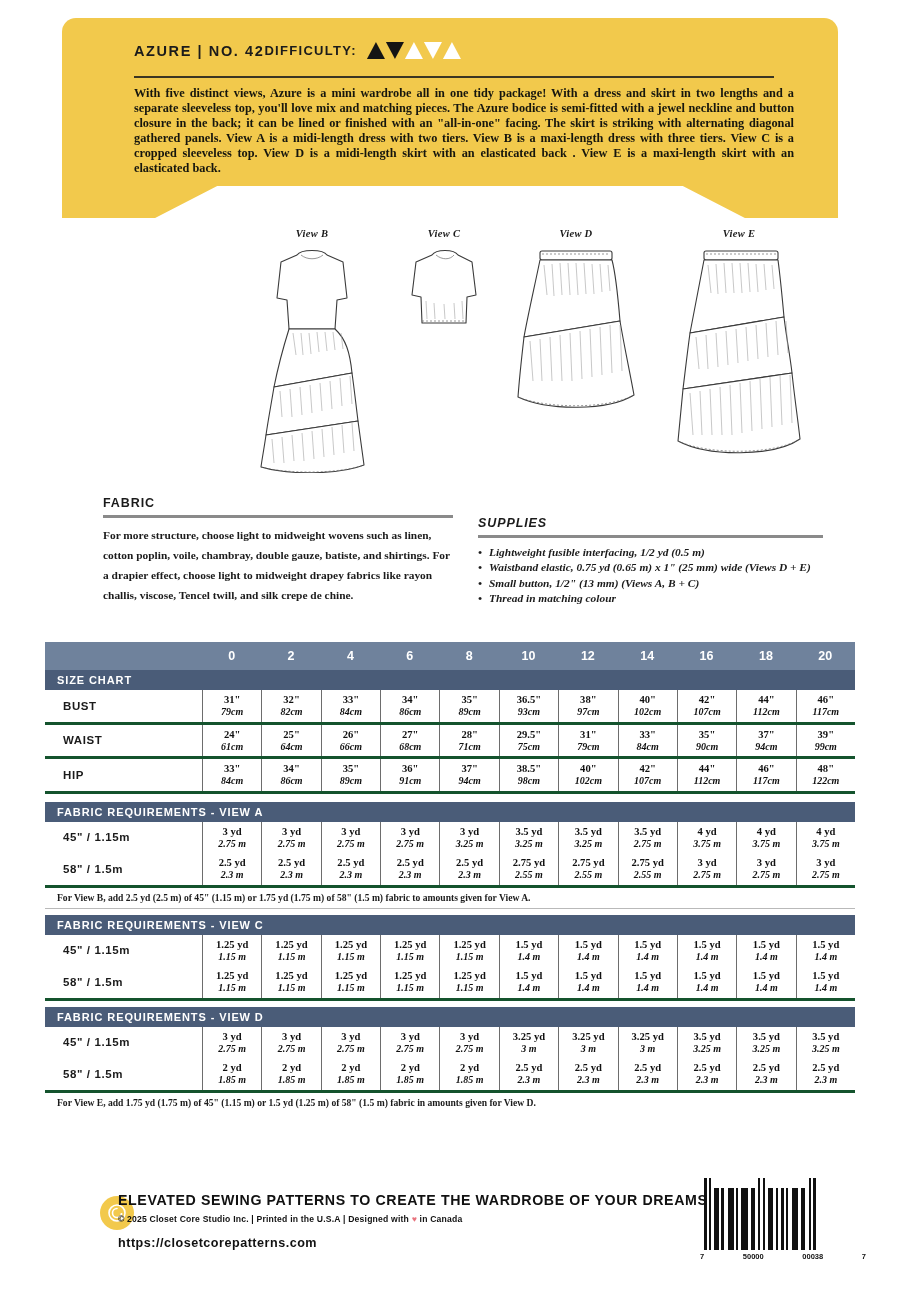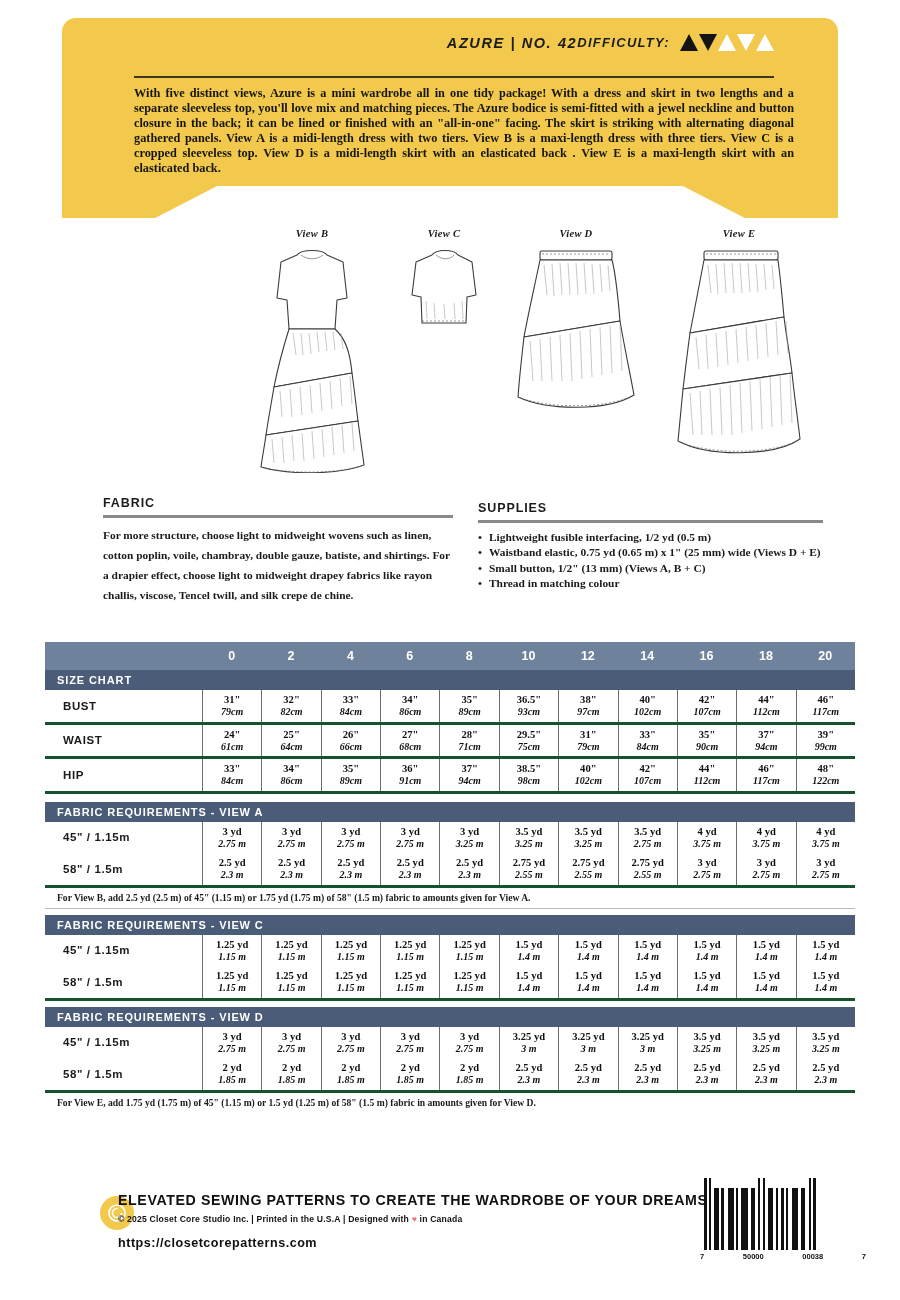--- a/index.html
+++ b/index.html
@@ -3,21 +3,21 @@
 <meta charset="utf-8">
 <style>
   html,body{margin:0;padding:0;background:#ffffff;}
   body{width:900px;height:1300px;position:relative;font-family:"Liberation Sans",sans-serif;color:#1a1a1a;overflow:hidden;}
 
   
   .banner{position:absolute;left:62px;top:18px;width:776px;height:200px;background:#f2c94c;
           border-radius:14px 14px 0 0;
           clip-path:polygon(0 0,100% 0,100% 100%,88% 100%,80% 84%,20% 84%,12% 100%,0 100%);}
   .banner-inner{position:absolute;left:62px;top:18px;width:776px;height:200px;}
-  .hdr-row{position:absolute;left:72px;top:16px;width:640px;display:flex;align-items:center;justify-content:flex-end;font-style:italic;}
+  .hdr-row{position:absolute;left:72px;top:24px;width:640px;display:flex;align-items:center;justify-content:flex-start;}
   .pattern-title{font-size:14.5px;font-weight:bold;letter-spacing:1.6px;color:#1b1b1b;}
   .difficulty-wrap{display:flex;align-items:center;gap:10px;}
   .difficulty-label{font-size:13px;font-weight:bold;letter-spacing:1.3px;color:#1b1b1b;}
   .tri-set{display:flex;align-items:center;gap:1px;}
   .tri{width:18px;height:17px;}
   .tri.up-f{background:#141414;clip-path:polygon(50% 0,100% 100%,0 100%);}
   .tri.dn-f{background:#141414;clip-path:polygon(0 0,100% 0,50% 100%);}
   .tri.up-e{background:#ffffff;clip-path:polygon(50% 0,100% 100%,0 100%);}
   .tri.dn-e{background:#ffffff;clip-path:polygon(0 0,100% 0,50% 100%);}
   .hdr-rule{position:absolute;left:72px;top:58px;width:640px;height:2px;background:#1b1b1b;opacity:.85;}
@@ -26,21 +26,21 @@
 
   
   .views{position:absolute;left:96px;top:228px;width:720px;height:262px;}
   .view{position:absolute;text-align:center;}
   .view-label{font-family:"Liberation Serif",serif;font-style:italic;font-weight:bold;font-size:10.5px;
               color:#1b1b1b;margin-bottom:2px;letter-spacing:.3px;}
   .view svg{display:block;margin:0 auto;}
 
   
   .col-fabric{position:absolute;left:103px;top:496px;width:350px;}
-  .col-supplies{position:absolute;left:478px;top:501px;width:345px;}
+  .col-supplies{position:absolute;left:478px;top:516px;width:345px;font-style:italic;}
   .sec-head{font-size:12.5px;font-weight:bold;letter-spacing:.9px;color:#1b1b1b;}
   .sec-rule{height:3px;background:#8a8a8a;margin:5px 0 7px 0;}
   .sec-body{font-family:"Liberation Serif",serif;font-size:11.4px;line-height:20px;font-weight:bold;color:#1b1b1b;}
   .sup-list{font-family:"Liberation Serif",serif;font-size:11.4px;line-height:15.4px;font-weight:bold;color:#1b1b1b;
             list-style:none;margin:0;padding:0;}
   .sup-list li{position:relative;padding-left:11px;}
   .sup-list li:before{content:"\2022";position:absolute;left:0;top:0;}
 
   
   .tbl{position:absolute;left:45px;top:642px;width:810px;font-family:"Liberation Serif",serif;}

